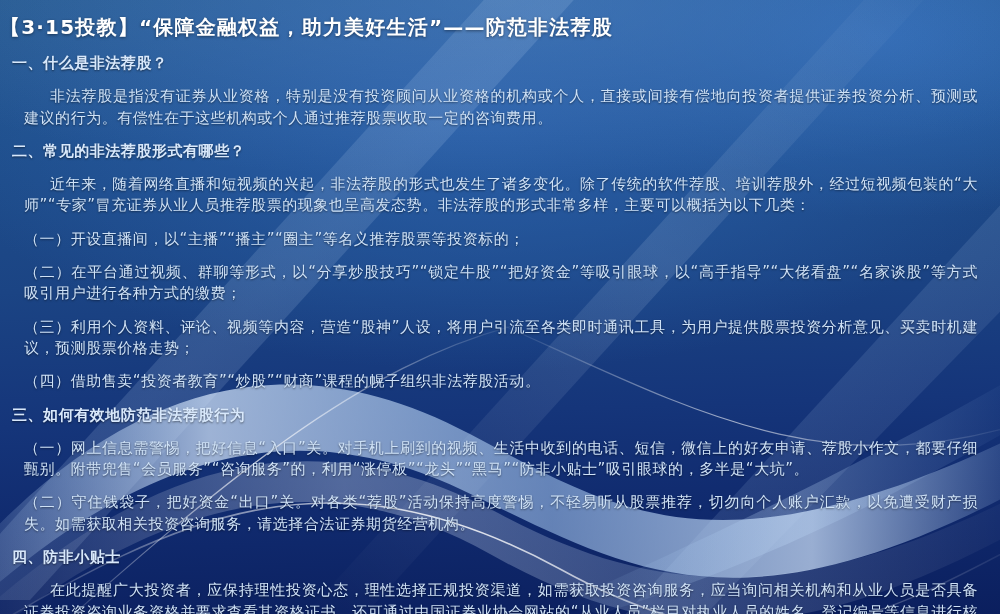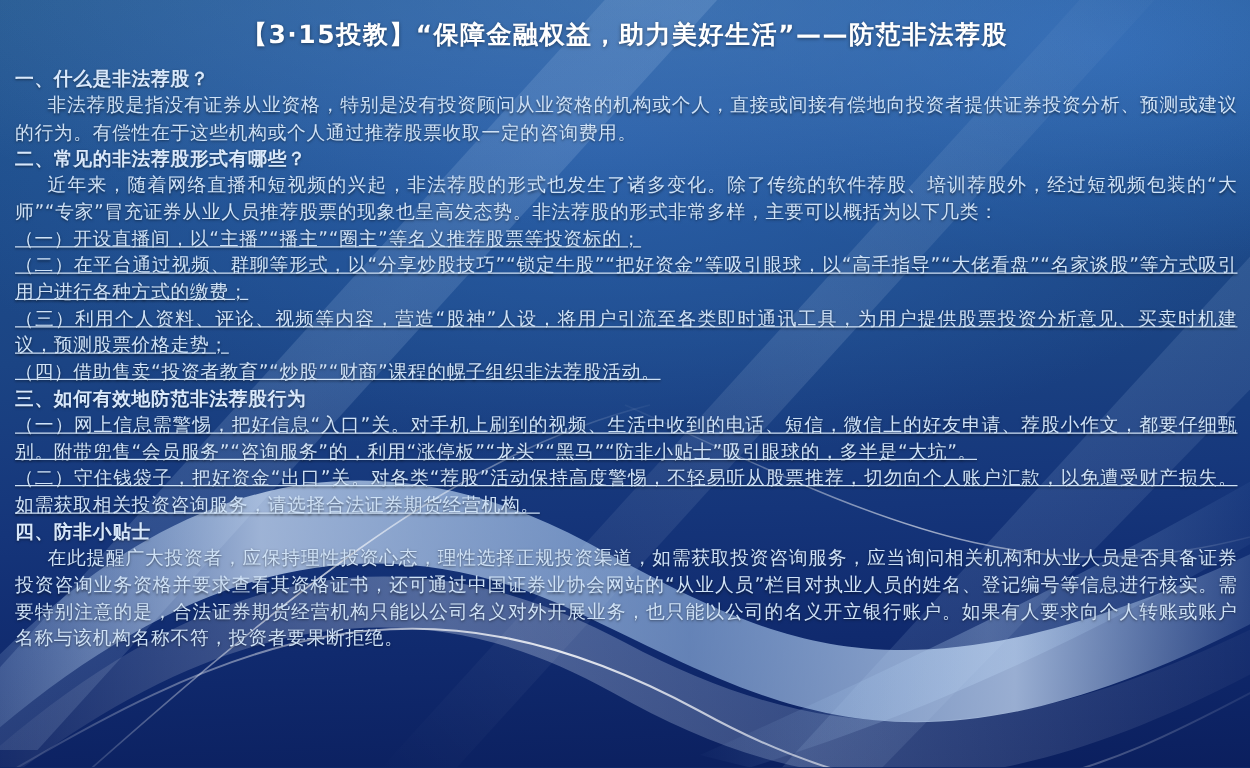--- a/index.html
+++ b/index.html
@@ -19,21 +19,21 @@
       linear-gradient(178deg, #26598f 0%, #1f4f8c 22%, #1b4484 45%, #15357a 66%, #102a6e 82%, #0b1f5e 100%);
   }
 
   
   .bg-art { position: absolute; inset: 0; pointer-events: none; }
 
   
   .title-wrap {
     position: absolute;
     top: 14px; left: 0; right: 0;
-    text-align: center;
+    text-align: left;
   }
   .title {
     display: inline-block;
     color: #ffffff;
     font-size: 20px;
     font-weight: bold;
     letter-spacing: 1.2px;
     text-shadow: 0 1px 3px rgba(0,0,0,.45);
     white-space: nowrap;
   }
@@ -50,26 +50,26 @@
     letter-spacing: .55px;
     text-shadow: 0 1px 2px rgba(0,0,0,.5);
   }
   .sec-head {
     color: #d8e8fb;
     font-weight: bold;
     margin: 0 0 0 0;
     white-space: nowrap;
   }
   .para {
-    margin: 0;
+    margin: 12px;
     text-indent: 26px;
     text-align: justify;
     text-justify: inter-character;
   }
-  .para.no-indent { text-indent: 0; text-decoration: underline; }
+  .para.no-indent { text-indent: 0; }
   .blk { margin-bottom: 0px; }
 
   
   .wave-layer {
     position: absolute;
     left: 0; right: 0; bottom: 0;
     height: 300px;
     pointer-events: none;
   }
 </style>

